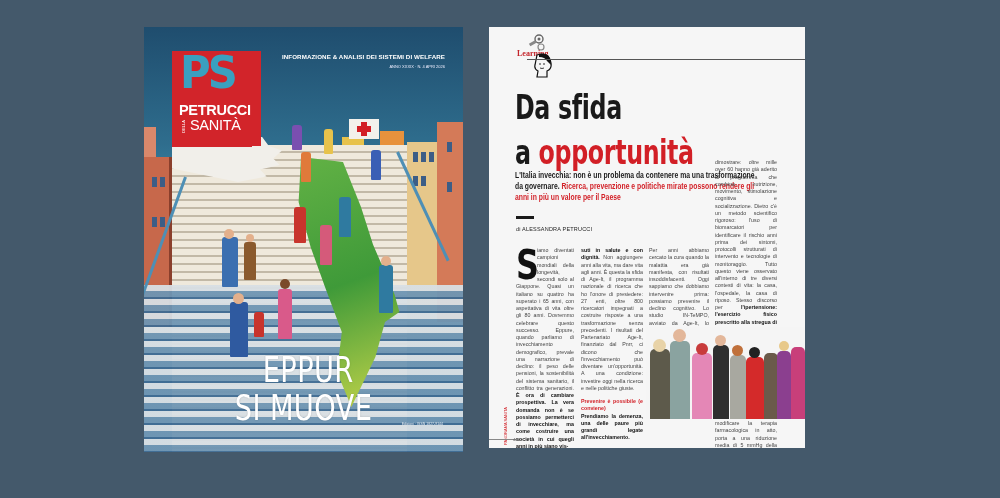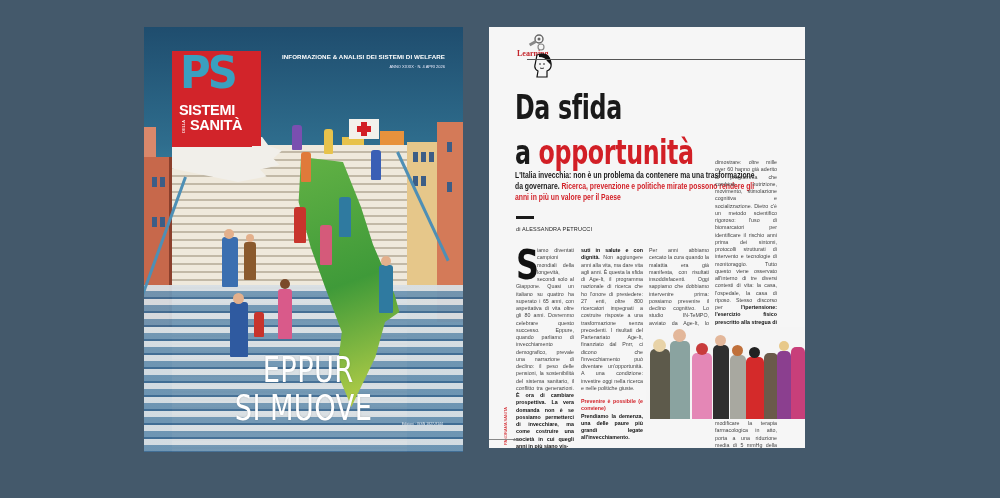--- a/index.html
+++ b/index.html
@@ -31,21 +31,21 @@
   .italy { position:absolute; left:145px; top:130px; width:120px; height:250px;
     background: linear-gradient(160deg, #63b245 0%, #3f9a39 50%, #c8d64a 100%);
     clip-path: polygon(10% 0%, 45% 2%, 60% 20%, 70% 35%, 88% 55%, 92% 62%, 80% 66%, 72% 80%, 60% 92%, 52% 100%, 40% 86%, 44% 70%, 30% 52%, 18% 36%, 8% 18%); }
   .rail { position:absolute; width:3px; background:#4e8fb5; transform-origin: top; }
   .person { position:absolute; border-radius: 3px 3px 1px 1px; }
   .head { position:absolute; border-radius:50%; background:#e3b08c; }
 
   .ps-box { position:absolute; left:28px; top:24px; width:89px; height:95px; background:#d2242a; }
   .ps-letters { position:absolute; left:36px; top:20px; font-family:"DejaVu Sans", sans-serif; font-weight:bold; font-size:44px; color:#3aa0bf; letter-spacing:-3px; transform: scaleX(0.95); transform-origin:left; }
   .ps-pan { position:absolute; left:35px; top:75px; color:#fff; font-weight:bold; font-size:14.5px; letter-spacing:-0.3px; }
-  .ps-san { position:absolute; left:46px; top:90px; color:#fff; font-weight:bold; font-size:14.5px; letter-spacing:-0.3px; }
+  .ps-san { position:absolute; left:46px; top:90px; color:#fff; font-weight:normal; font-size:14.5px; letter-spacing:-0.3px; }
   .ps-della { position:absolute; left:37px; top:93px; color:#fff; font-size:4px; writing-mode: vertical-rl; transform: rotate(180deg); }
   .map-white { position:absolute; left:28px; top:110px; width:110px; height:45px; background:#f1efea;
      clip-path: polygon(0% 0%, 82% 0%, 88% 20%, 100% 30%, 92% 48%, 98% 62%, 80% 72%, 86% 88%, 60% 100%, 40% 90%, 0% 70%); }
   .map-red { position:absolute; left:28px; top:108px; width:80px; height:12px; background:#d2242a; }
 
   .cover-tagline { position:absolute; right:18px; top:26px; font-size:6.2px; color:#ffffff; letter-spacing:0.1px; font-weight:bold; }
   .cover-issue { position:absolute; right:18px; top:37px; font-size:4px; color:#eef; }
   .cover-headline { position:absolute; left:0; right:0; top:324px; text-align:center; color:#fff;
     font-family:"DejaVu Sans", sans-serif; font-size:35px; line-height:38px; font-weight:normal;
     transform: scaleX(0.78); transform-origin: center; letter-spacing:0.5px; text-shadow:0 0 2px rgba(0,0,0,0.2); }
@@ -137,21 +137,21 @@
   <div class="head" style="left:237px;top:229px;width:10px;height:10px"></div>
   <div class="person" style="left:157px;top:125px;width:10px;height:30px;background:#e07a3a"></div>
   <div class="person" style="left:227px;top:123px;width:10px;height:30px;background:#3a5fb5"></div>
   <div class="person" style="left:148px;top:98px;width:10px;height:25px;background:#7a4fb0"></div>
   <div class="person" style="left:180px;top:102px;width:9px;height:25px;background:#e7c24b"></div>
 
   <div class="map-white"></div>
   <div class="ps-box"></div>
   <div class="map-red"></div>
   <div class="ps-letters">PS</div>
-  <div class="ps-pan">SISTEMI</div>
+  <div class="ps-pan">PETRUCCI</div>
   <div class="ps-della">DELLA</div>
   <div class="ps-san">SANITÀ</div>
 
   <div class="cover-tagline">INFORMAZIONE &amp; ANALISI DEI SISTEMI DI WELFARE</div>
   <div class="cover-issue">ANNO XXXIX · N. 4 APRI 2026</div>
 
   <div class="cover-headline">
     <span class="l1">EPPUR</span>
     <span>SI MUOVE</span>
   </div>

